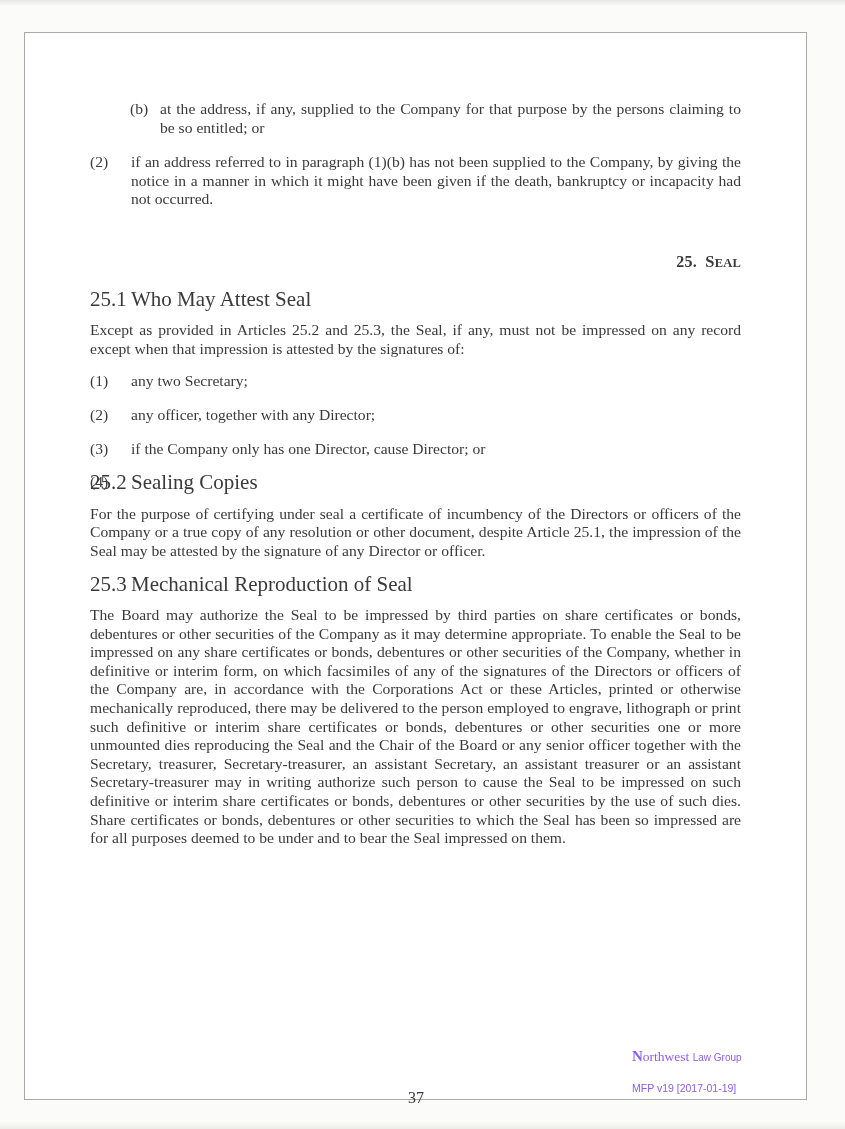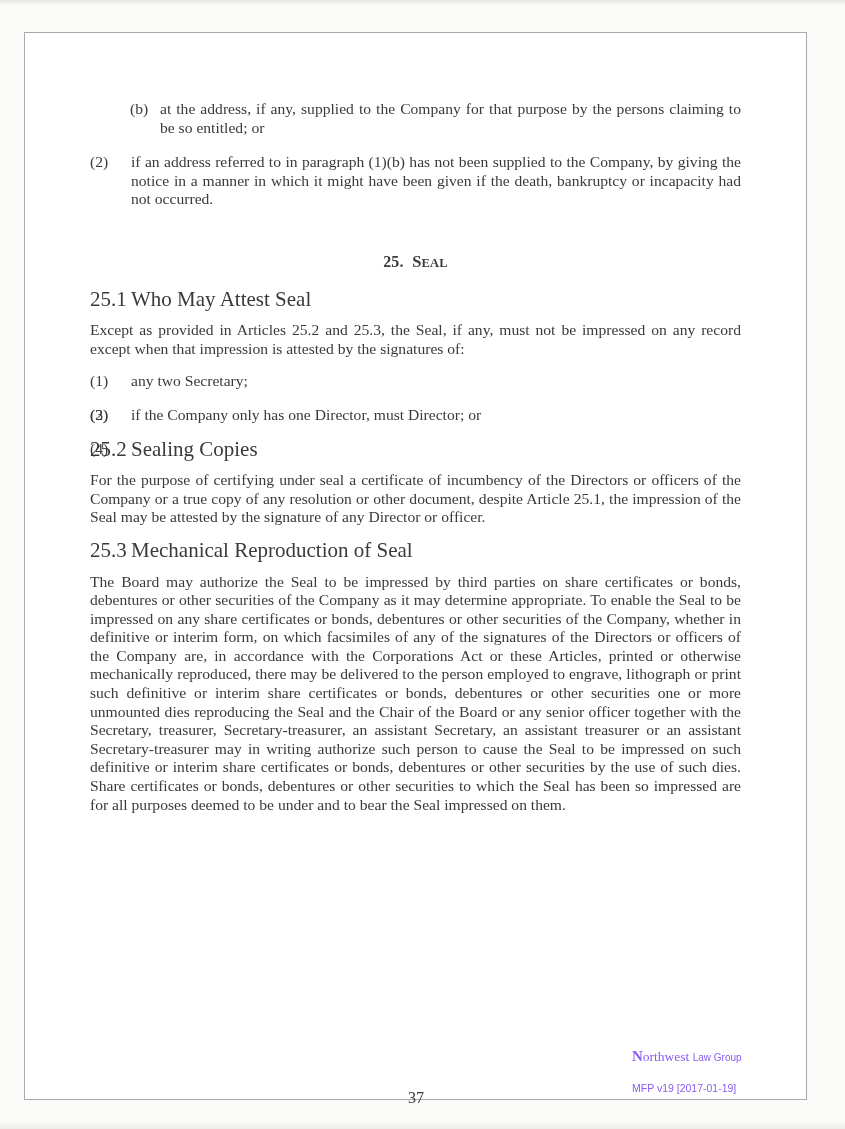--- a/index.html
+++ b/index.html
@@ -58,21 +58,21 @@
       position: relative;
       padding-left: 41px;
       margin: 0 0 0 0;
     }
     .para-2 .lbl, .item .lbl {
       position: absolute;
       left: 0;
       top: 0;
     }
     .article-title {
-      text-align: center;
+      text-align: right;
       font-weight: bold;
       font-size: 16px;
       margin: 44px 0 17px 0;
       letter-spacing: 0.2px;
     }
     .article-title .sc-big { font-size: 16.5px; }
     .article-title .sc-small { font-size: 12.5px; }
     .section-heading {
       font-weight: normal;
       font-size: 21px;
@@ -151,24 +151,25 @@
     <span class="num">25.1</span><span>Who May Attest Seal</span>
   </div>
   <p class="body-para">Except as provided in Articles 25.2 and 25.3, the Seal, if any, must not be impressed on any record except when that impression is attested by the signatures of:</p>
 
   <div class="item">
     <span class="lbl">(1)</span>
     <span>any two Secretary;</span>
   </div>
   <div class="item">
     <span class="lbl">(2)</span>
+    <span>any officer, together with any Director;</span>
   </div>
   <div class="item">
     <span class="lbl">(3)</span>
-    <span>if the Company only has one Director, must Director; or</span>
+    <span>if the Company only has one Director, cause Director; or</span>
   </div>
   <div class="item" style="margin-bottom:14px;">
     <span class="lbl">(4)</span>
   </div>
 
   <div class="section-heading">
     <span class="num">25.2</span><span>Sealing Copies</span>
   </div>
   <p class="body-para">For the purpose of certifying under seal a certificate of incumbency of the Directors or officers of the Company or a true copy of any resolution or other document, despite Article 25.1, the impression of the Seal may be attested by the signature of any Director or officer.</p>
 

